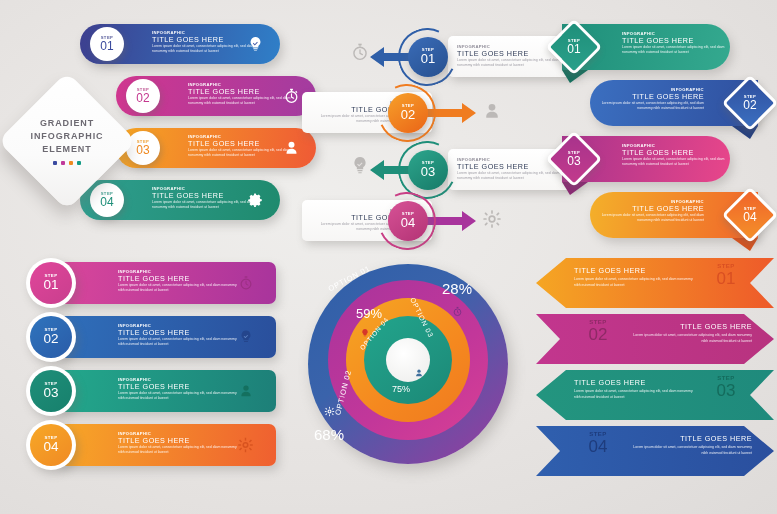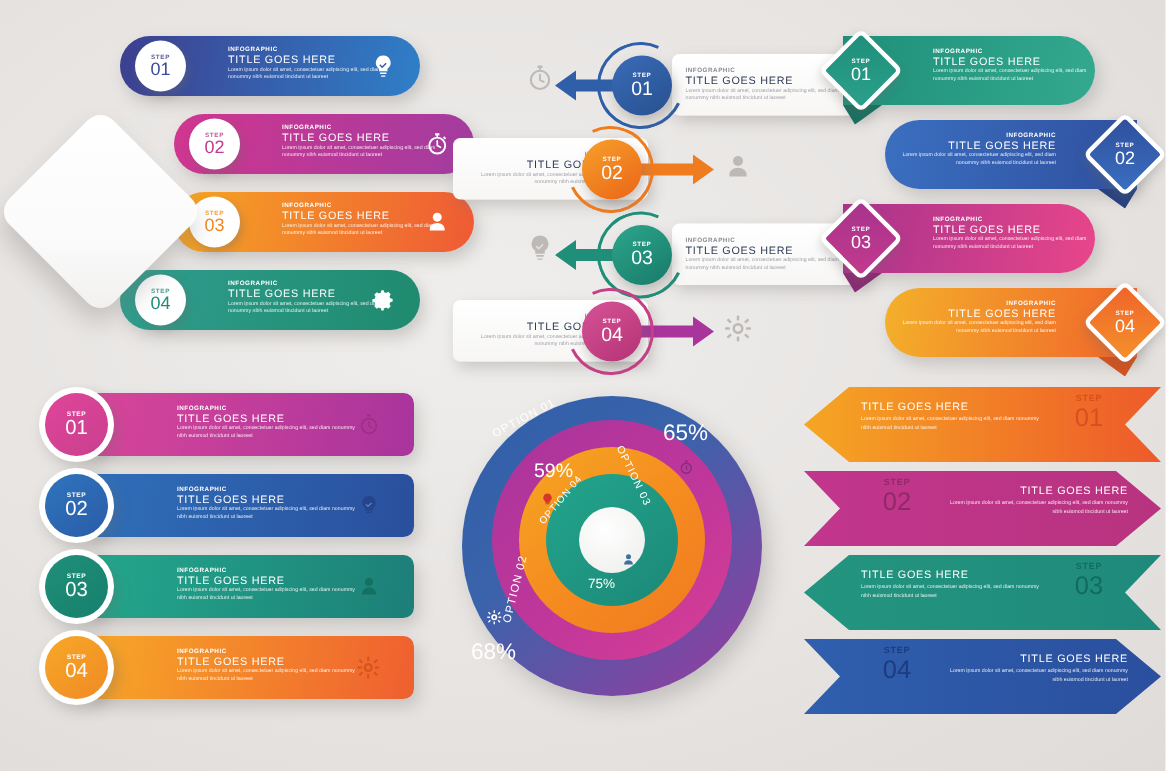--- a/index.html
+++ b/index.html
@@ -102,20 +102,31 @@
   svg{display:block;}
   .nosel{user-select:none;}
 </style>
 </head>
 <body>
 
 <div class="stage">
 
   <div class="mod m1 nosel">
     <div class="diamond"></div>
+    <div class="dwrap">
+      <div class="dt">GRADIENT</div>
+      <div class="dt">INFOGRAPHIC</div>
+      <div class="dt">ELEMENT</div>
+      <div class="dots">
+        <i style="background: rgb(59, 74, 160);"></i>
+        <i style="background: rgb(192, 57, 154);"></i>
+        <i style="background: rgb(240, 138, 33);"></i>
+        <i style="background: rgb(21, 155, 134);"></i>
+      </div>
+    </div>
 
     <div class="pill" id="p0" style="left: 62px; top: 0px; width: 200px; background: linear-gradient(100deg, rgb(61, 63, 143), rgb(47, 127, 200));">
       <div class="badge">
         <div class="s" style="color: rgb(90, 95, 156);">STEP</div>
         <div class="n" style="color: rgb(58, 74, 157);">01</div>
       </div>
       <div class="txt">
         <div class="kicker w">INFOGRAPHIC</div>
         <div class="title w">TITLE GOES HERE</div>
         <div class="body w">Lorem ipsum dolor sit amet, consectetuer adipiscing elit, sed diam nonummy nibh euismod tincidunt ut laoreet</div>
@@ -452,21 +463,21 @@
     <div class="dring" style="left:26px;top:22px;width:160px;height:160px;background:linear-gradient(140deg,#a8349c 0%,#c2379a 60%,#d93f94 100%);"></div>
     <div class="dring" style="left:44px;top:40px;width:124px;height:124px;background:linear-gradient(140deg,#f5a623 0%,#f5881f 60%,#ef7a1f 100%);"></div>
     <div class="dring" style="left:62px;top:58px;width:88px;height:88px;background:linear-gradient(140deg,#22a58c 0%,#1f9480 60%,#1b8876 100%);"></div>
     <div class="dring" style="left:84px;top:80px;width:44px;height:44px;background:radial-gradient(circle at 40% 35%,#ffffff,#ececea);"></div>
 
     <div class="dlabel" style="left:24px;top:16px;font-size:7.5px;letter-spacing:.8px;transform:rotate(-28deg);">OPTION 01</div>
     <div class="dlabel" style="left:18px;top:130px;font-size:7.5px;letter-spacing:.8px;transform:rotate(-76deg);">OPTION 02</div>
     <div class="dlabel" style="left:98px;top:56px;font-size:7px;letter-spacing:.8px;transform:rotate(64deg);">OPTION 03</div>
     <div class="dlabel" style="left:52px;top:72px;font-size:6.5px;letter-spacing:.7px;transform:rotate(-50deg);">OPTION 04</div>
 
-    <div class="pct" style="left:140px;top:22px;">65%</div>
+    <div class="pct" style="left:140px;top:22px;">28%</div>
     <div class="pct" style="left:12px;top:168px;">68%</div>
     <div class="pct" style="left:54px;top:48px;font-size:13px;">59%</div>
     <div class="pct" style="left:90px;top:126px;font-size:9px;">75%</div>
 
     <div class="dicon" style="left:150px;top:48px;">
       <svg width="11" height="11" viewBox="0 0 24 24">
           <circle cx="12" cy="13.5" r="7.3" fill="none" stroke="#7d2f84" stroke-width="2"></circle>
           <rect x="10" y="2" width="4" height="2.2" fill="#7d2f84"></rect>
           <path d="M12 9.5v4.2l2.8 1.5" stroke="#7d2f84" stroke-width="1.7" fill="none"></path>
         </svg>

